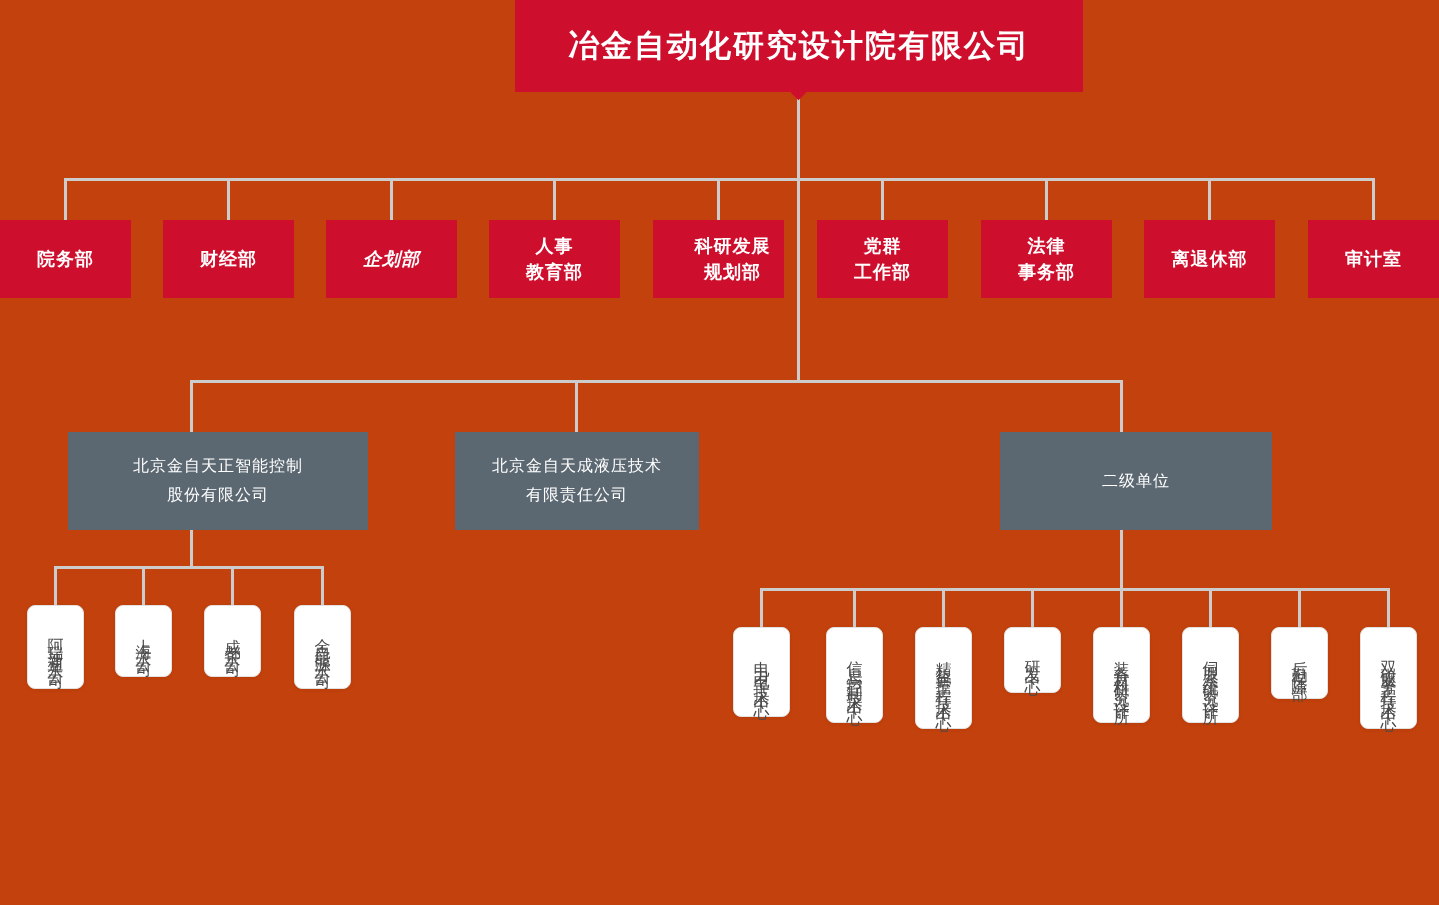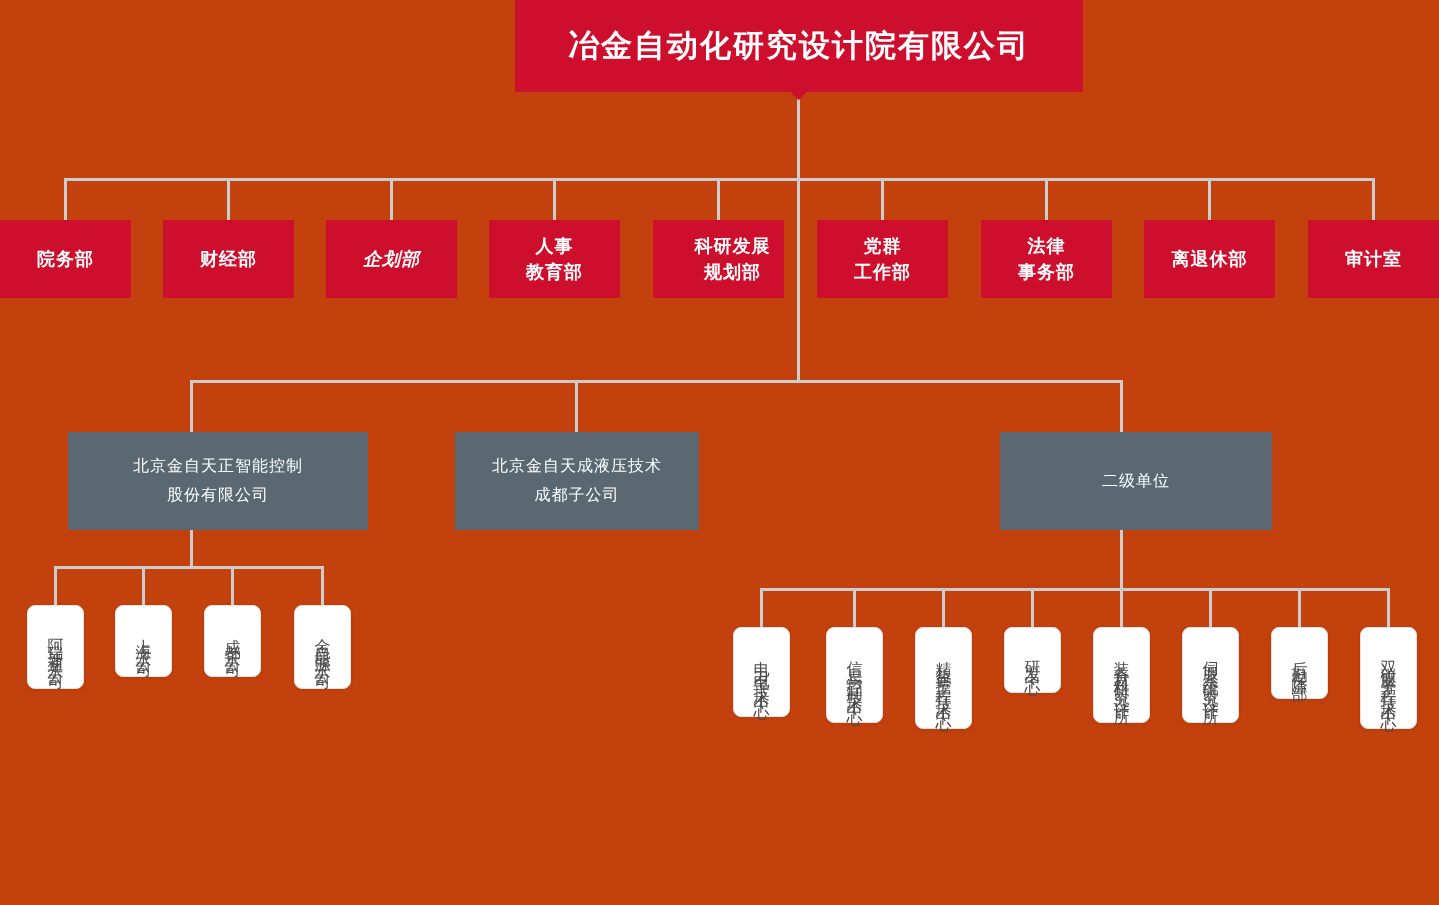--- a/index.html
+++ b/index.html
@@ -139,21 +139,21 @@
   <div class="dept-node" style="left:817px;"><span style="white-space: pre-line;">党群
 工作部</span></div>
   <div class="dept-node" style="left:981px;"><span style="white-space: pre-line;">法律
 事务部</span></div>
   <div class="dept-node" style="left:1144px;text-align:right;"><span style="white-space: pre-line;">离退休部</span></div>
   <div class="dept-node" style="left:1308px;"><span style="white-space: pre-line;">审计室</span></div>
 
   <div class="sub-node" style="left:68px;   width:300px;"><span style="white-space: pre-line;">北京金自天正智能控制
 股份有限公司</span></div>
   <div class="sub-node" style="left:455px;  width:244px;"><span style="white-space: pre-line;">北京金自天成液压技术
-成都子公司</span></div>
+有限责任公司</span></div>
   <div class="sub-node" style="left:1000px; width:272px;"><span style="white-space: pre-line;">二级单位</span></div>
 
   <div class="leaf-node" style="left:27px;  top:605px;">
       <span>阿瑞新通子公司</span>
     </div>
   <div class="leaf-node" style="left:115px; top:605px;">
       <span>上海子公司</span>
     </div>
   <div class="leaf-node" style="left:204px; top:605px;">
       <span>成都子公司</span>

